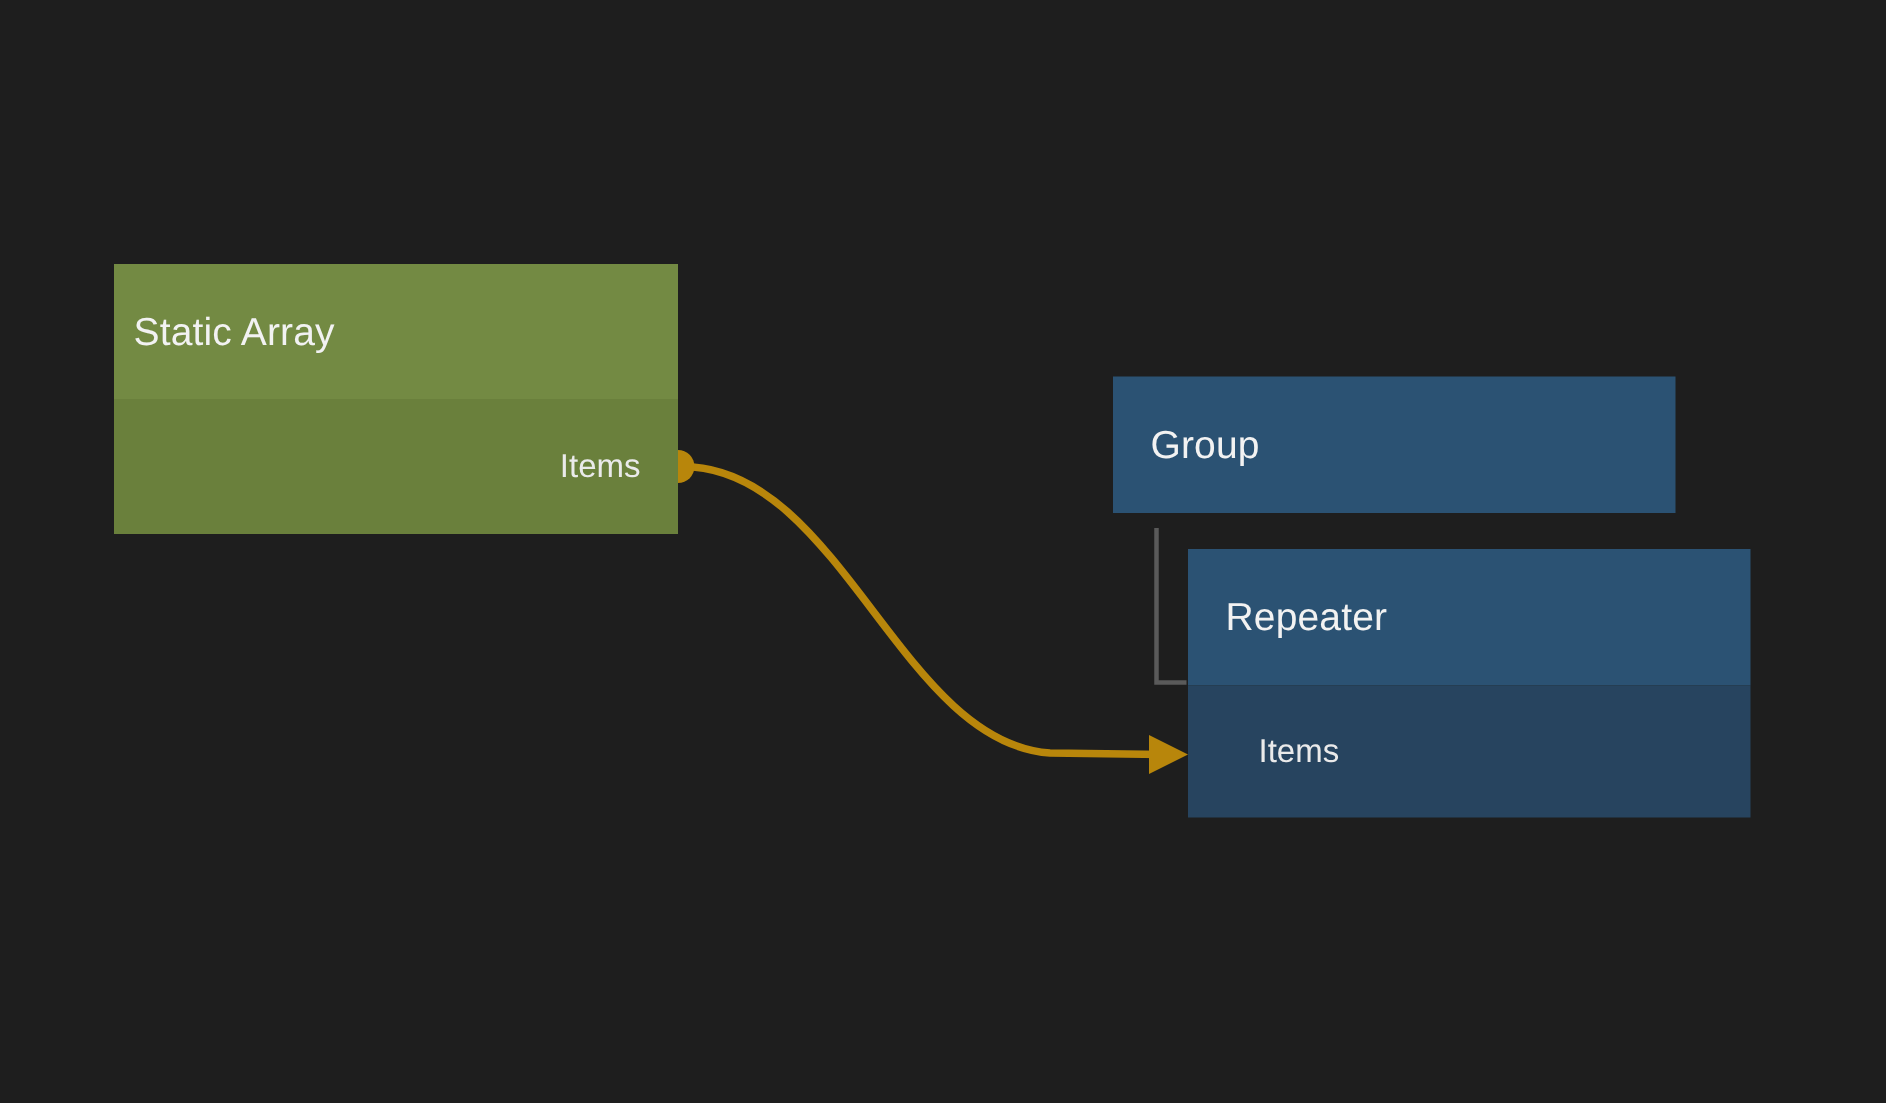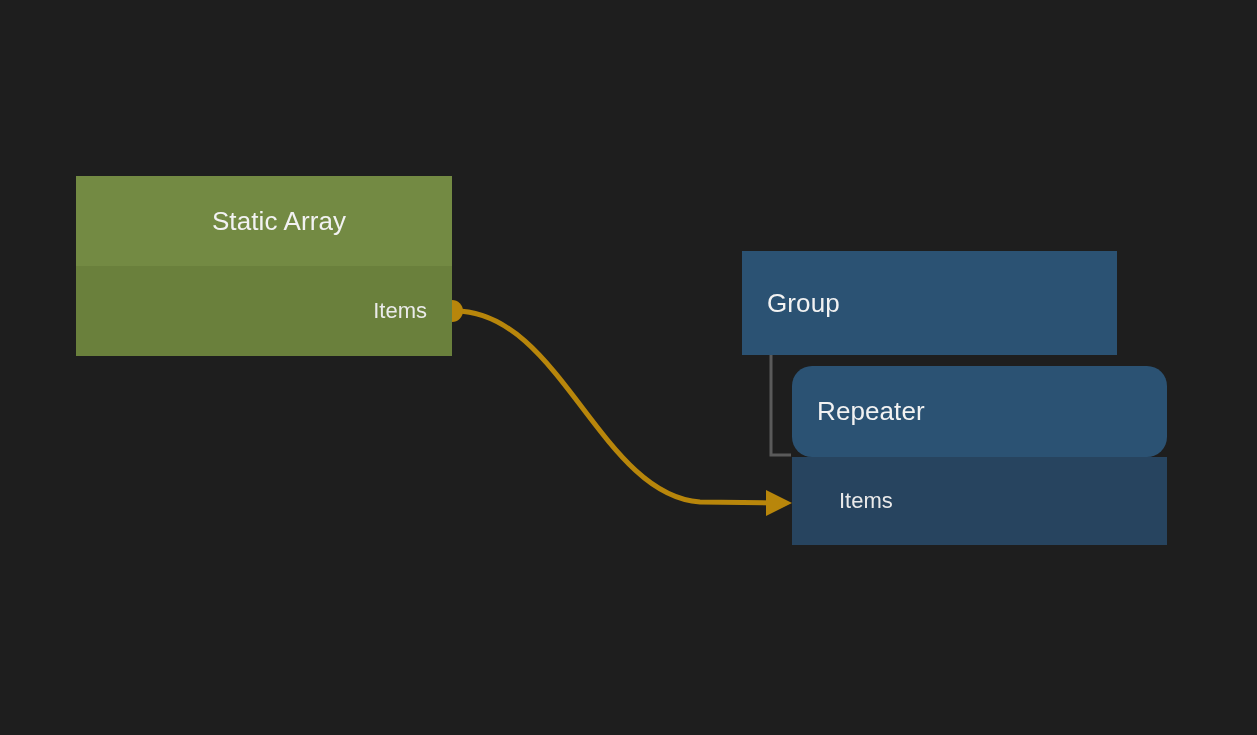--- a/index.html
+++ b/index.html
@@ -61,57 +61,55 @@
   
   #node-static-array {
     left: 76px;
     top: 176px;
     width: 376px;
     height: 180px;
   }
   #node-static-array .node-header {
     height: 90px;
     background: #738a43;
-    padding-left: 30px;
-    justify-content: center;
+    padding-left: 13px;
   }
   #node-static-array .node-body {
     height: 90px;
     background: #6a803c;
   }
   #node-static-array .port-row.out {
     height: 90px;
     padding-right: 25px;
   }
 
   
   #node-group {
     left: 742px;
     top: 251px;
     width: 375px;
     height: 91px;
   }
   #node-group .node-header {
-    height: 104px;
+    height: 91px;
     background: #2b5273;
     padding-left: 25px;
   }
 
   
   #node-repeater {
     left: 792px;
     top: 366px;
     width: 375px;
     height: 179px;
   }
   #node-repeater .node-header {
     height: 91px;
     background: #2b5273;
     padding-left: 25px;
-    border-radius: 20px;
   }
   #node-repeater .node-body {
     height: 88px;
     background: #27445f;
   }
   #node-repeater .port-row.in {
     height: 88px;
     padding-left: 25px;
   }
 

